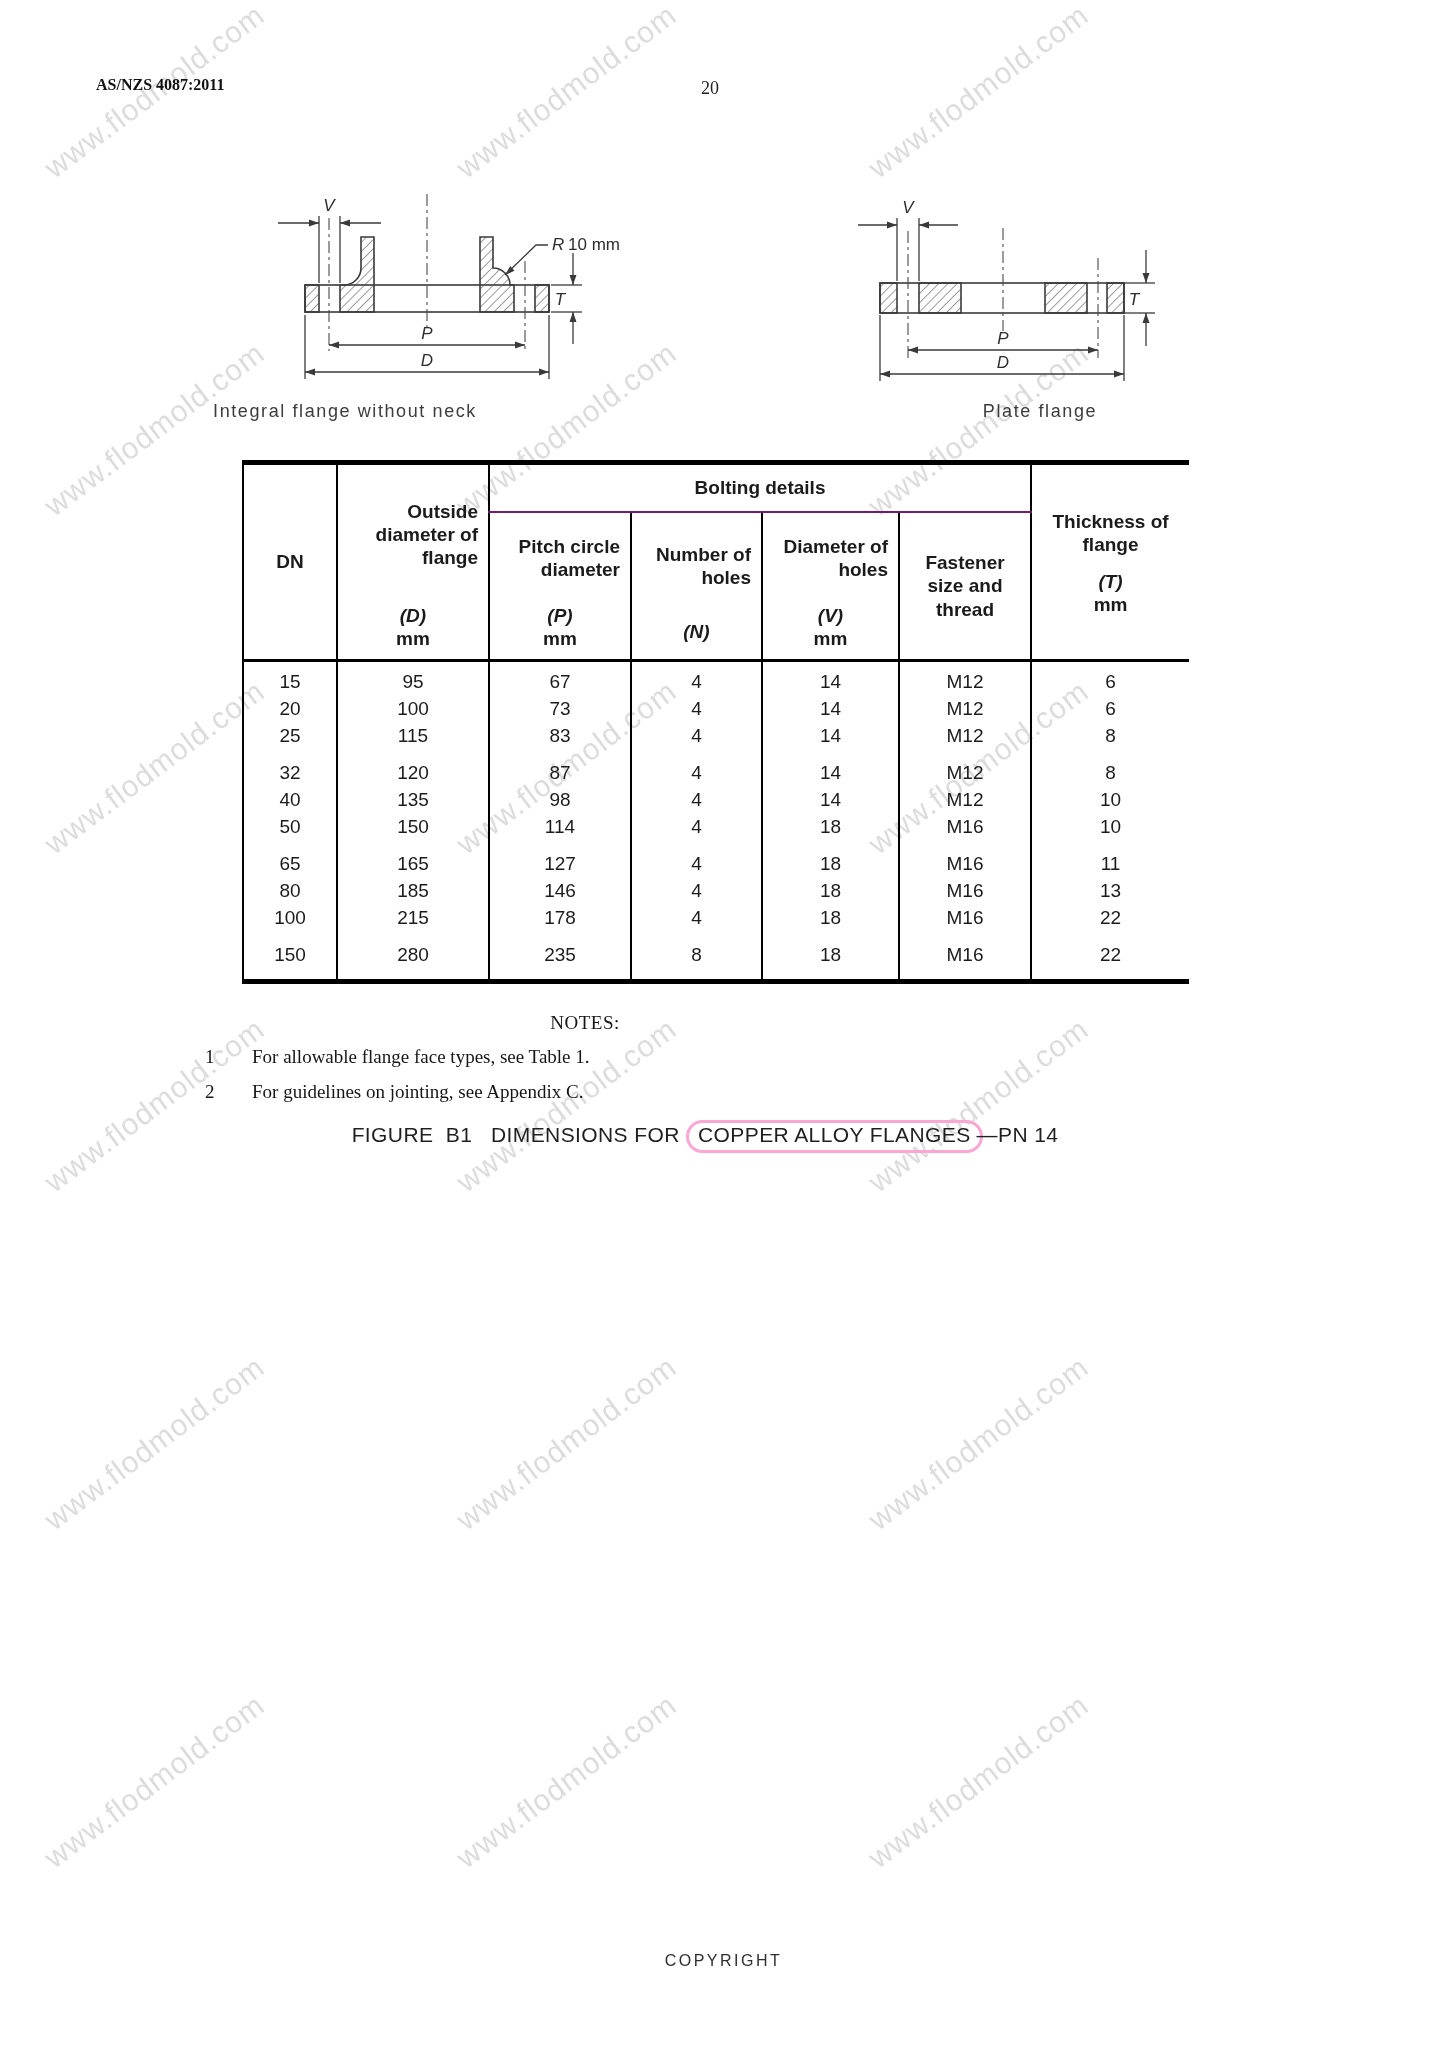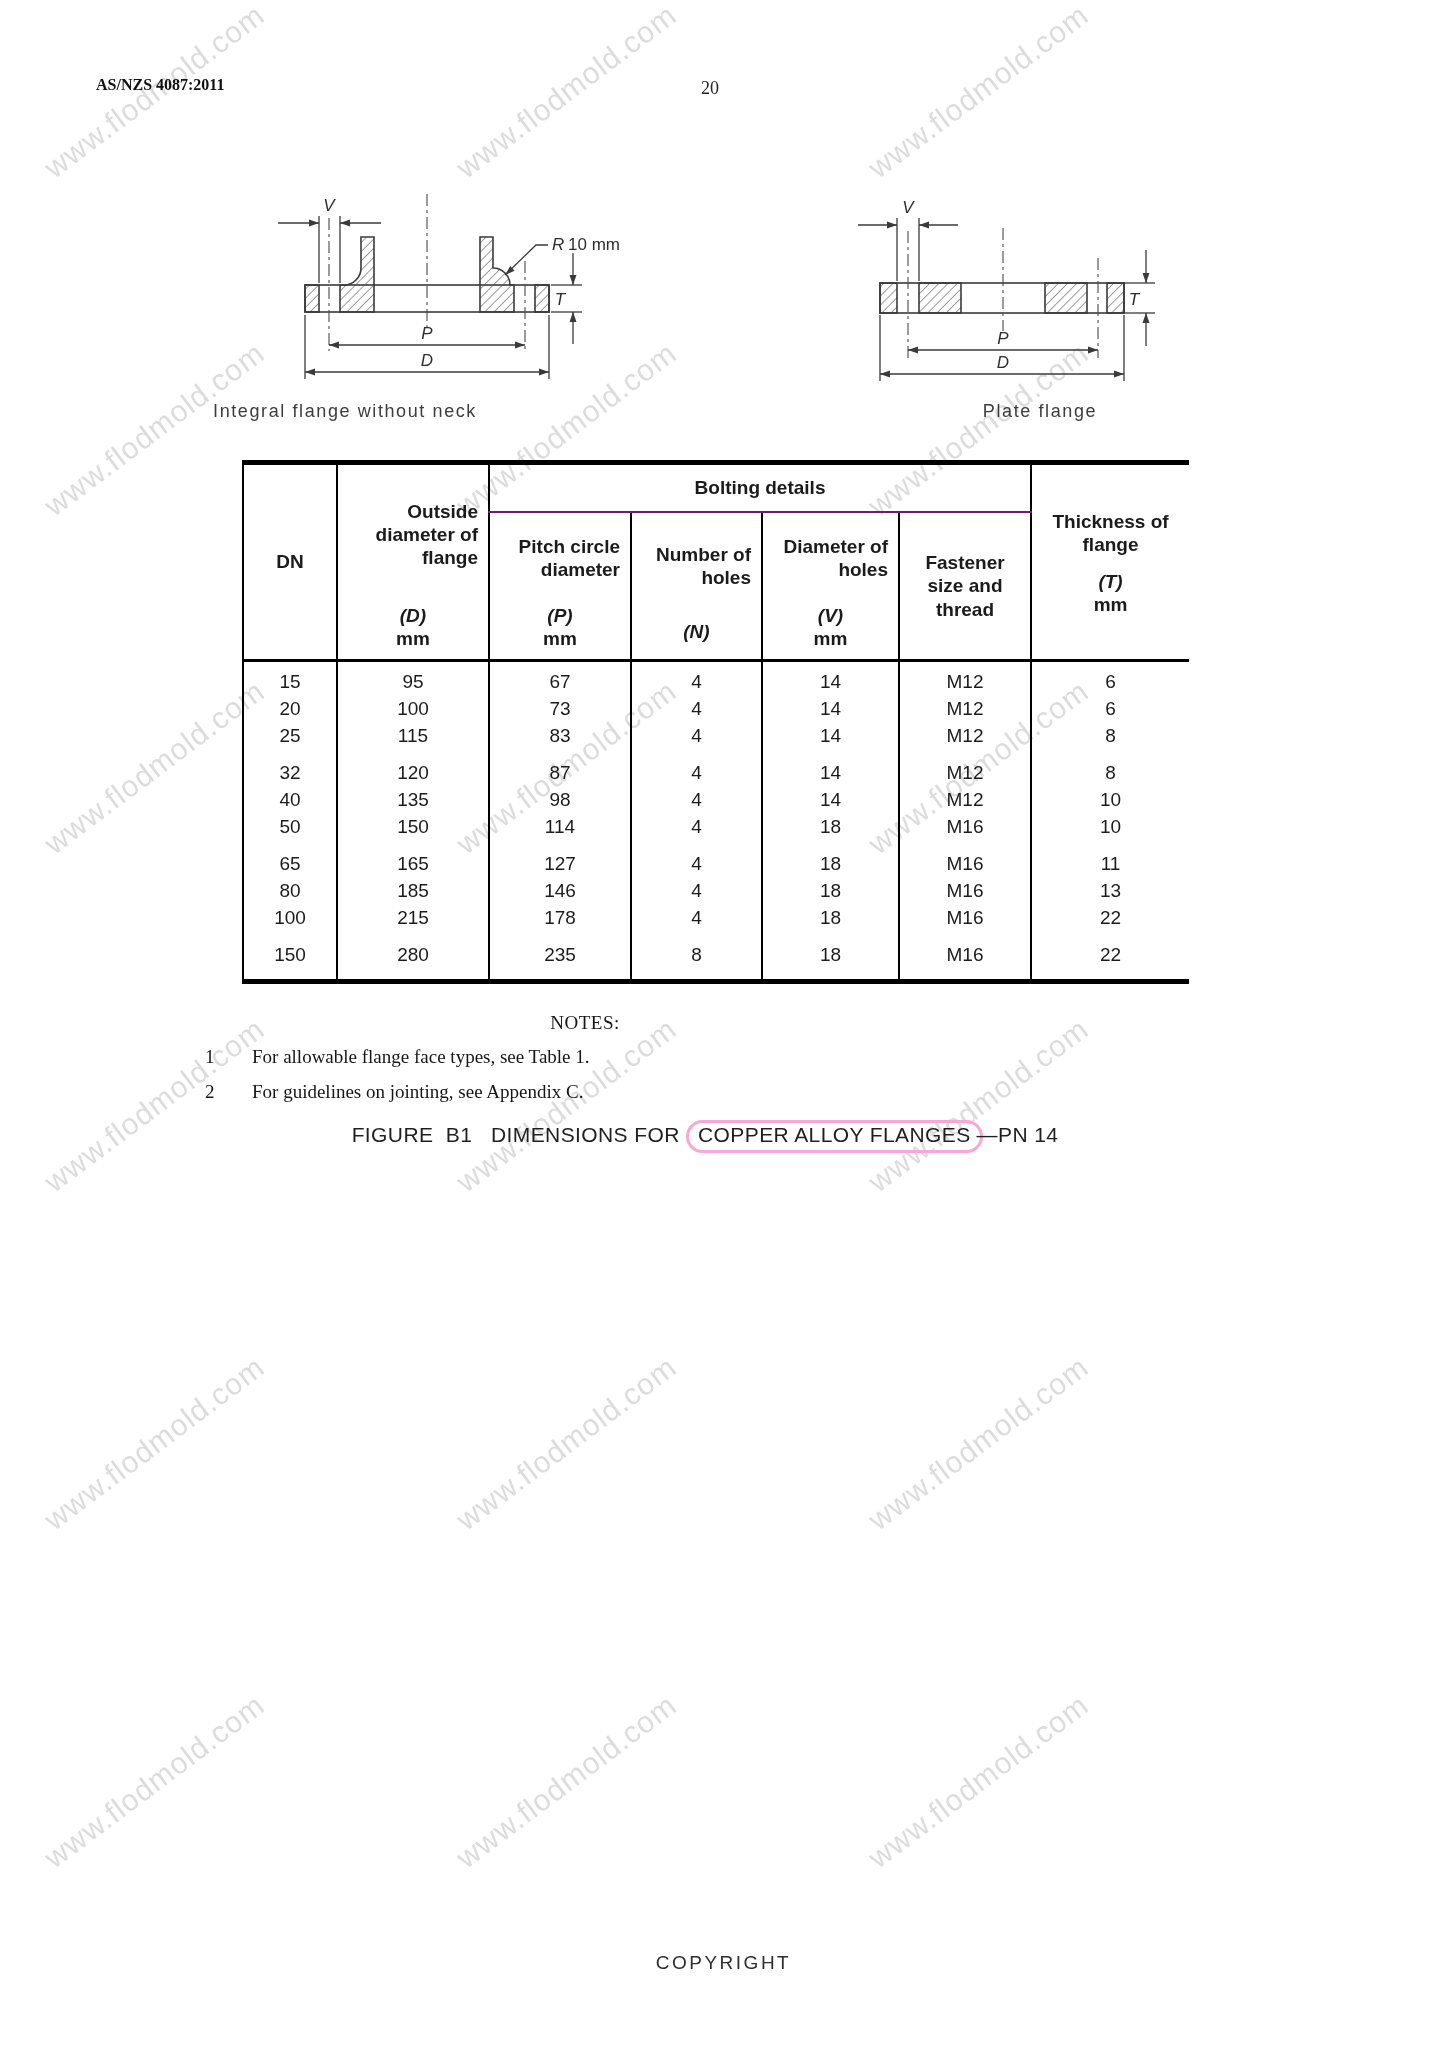--- a/index.html
+++ b/index.html
@@ -78,21 +78,21 @@
     position:absolute;left:0;width:1410px;top:1120px;text-align:center;
     font-size:21px;color:#1f1f1f;white-space:pre;letter-spacing:0.4px;
   }
   .red-box{
     display:inline-block;border:3px solid #f9a8d4;border-radius:17px;
     padding:0 9px 3px;margin-right:-6px;
   }
   
   .copyright{
     position:absolute;left:0;width:1447px;top:1952px;text-align:center;
-    font-size:19px;letter-spacing:2.5px;color:#2e2e2e;
+    font-size:16px;letter-spacing:2.5px;color:#2e2e2e;
   }
 </style>
 </head>
 <body>
 
 <div id="wm-layer">
     <span class="wm" style="left: 38px; top: 158px;">www.flodmold.com</span>
     <span class="wm" style="left: 450px; top: 158px;">www.flodmold.com</span>
     <span class="wm" style="left: 862px; top: 158px;">www.flodmold.com</span>
     <span class="wm" style="left: 38px; top: 496px;">www.flodmold.com</span>

